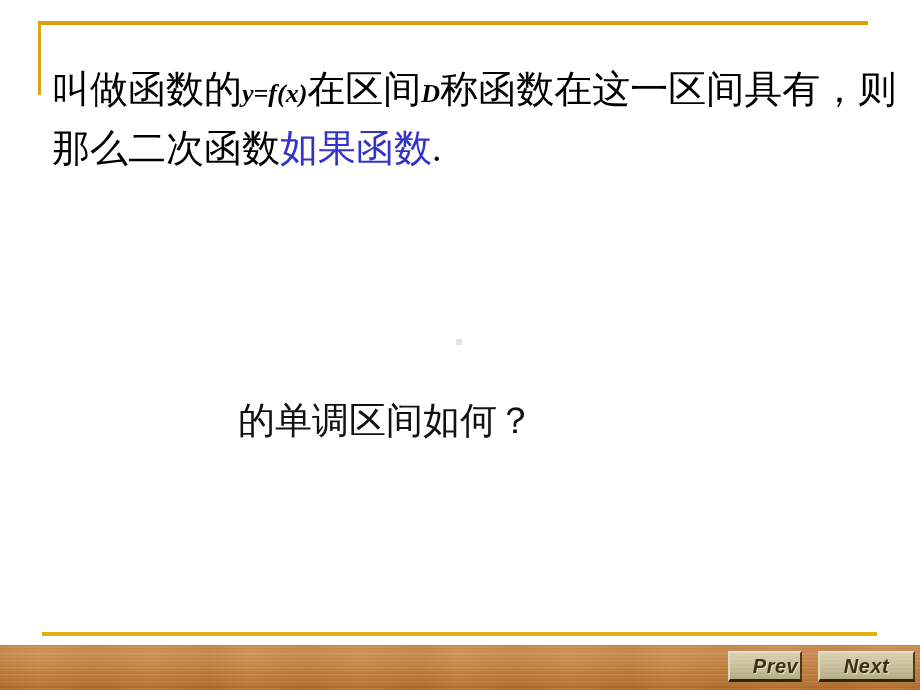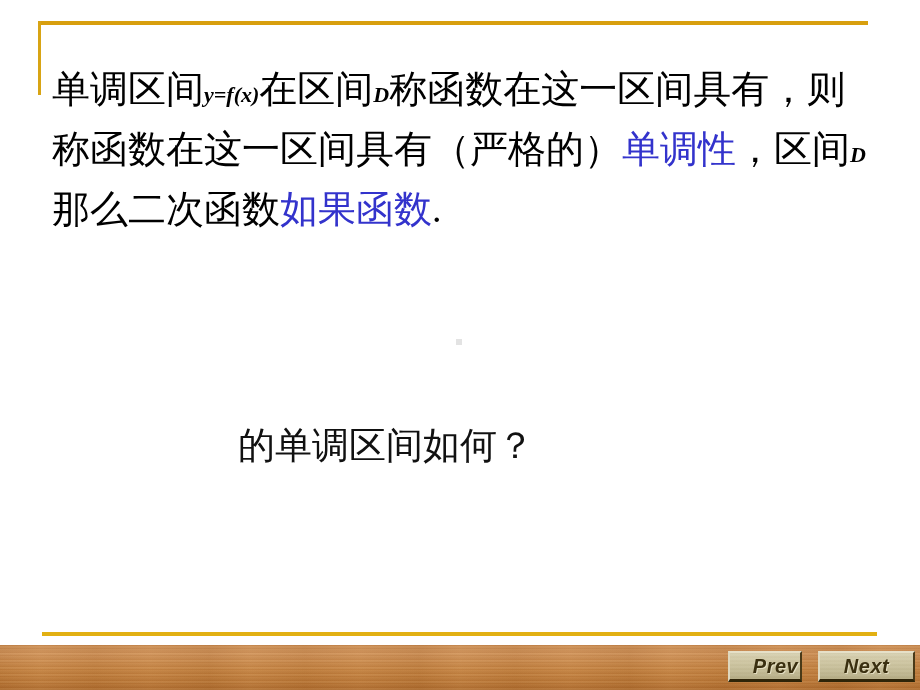--- a/index.html
+++ b/index.html
@@ -62,21 +62,21 @@
     letter-spacing: 0px;
     font-family: "Liberation Serif", "DejaVu Serif", serif;
   }
   .body-text .line {
     white-space: nowrap;
   }
   .mathsym {
     font-family: "Liberation Serif", "DejaVu Serif", serif;
     font-style: italic;
     font-weight: bold;
-    font-size: 22px;
+    font-size: 26px;
   }
   .hl {
     color: #3333cc;
   }
 
   
   .q-line-1 {
     position: absolute;
     left: 137px;
     top: 282px;
@@ -96,21 +96,20 @@
   }
   .q-line-2 {
     position: absolute;
     left: 238px;
     top: 398px;
     font-size: 37px;
     line-height: 46px;
     color: #111111;
     white-space: nowrap;
     font-family: "Liberation Serif", "DejaVu Serif", serif;
-    margin-top: 25px;
   }
 
   
   .wood-bar {
     position: absolute;
     left: 0;
     top: 645px;
     width: 920px;
     height: 45px;
     background:
@@ -173,22 +172,21 @@
 </style>
 </head>
 <body>
 
 <div class="slide">
 
   <div class="rule-top"></div>
   <div class="rule-left"></div>
 
   <div class="body-text">
-    <div class="line"><span>单调区间</span><span class="mathsym">y=f(x)</span><span>在区间</span><span class="mathsym">D</span><span>称函数在这一区间具有，则</span></div>
-    <div class="line"><span>称函数在这一区间具有（严格的）</span><span class="hl">单调性</span><span>，区间</span><span class="mathsym">D</span></div>
+    <div class="line"><span>叫做函数的</span><span class="mathsym">y=f(x)</span><span>在区间</span><span class="mathsym">D</span><span>称函数在这一区间具有，则</span></div>
     <div class="line"><span>那么二次函数</span><span class="hl">如果函数</span><span>.</span></div>
   </div>
 
   <div class="eq-placeholder"></div>
   <div class="q-line-2">的单调区间如何？</div>
 
   <div class="rule-bottom"></div>
 
   <div class="wood-bar"></div>
 

